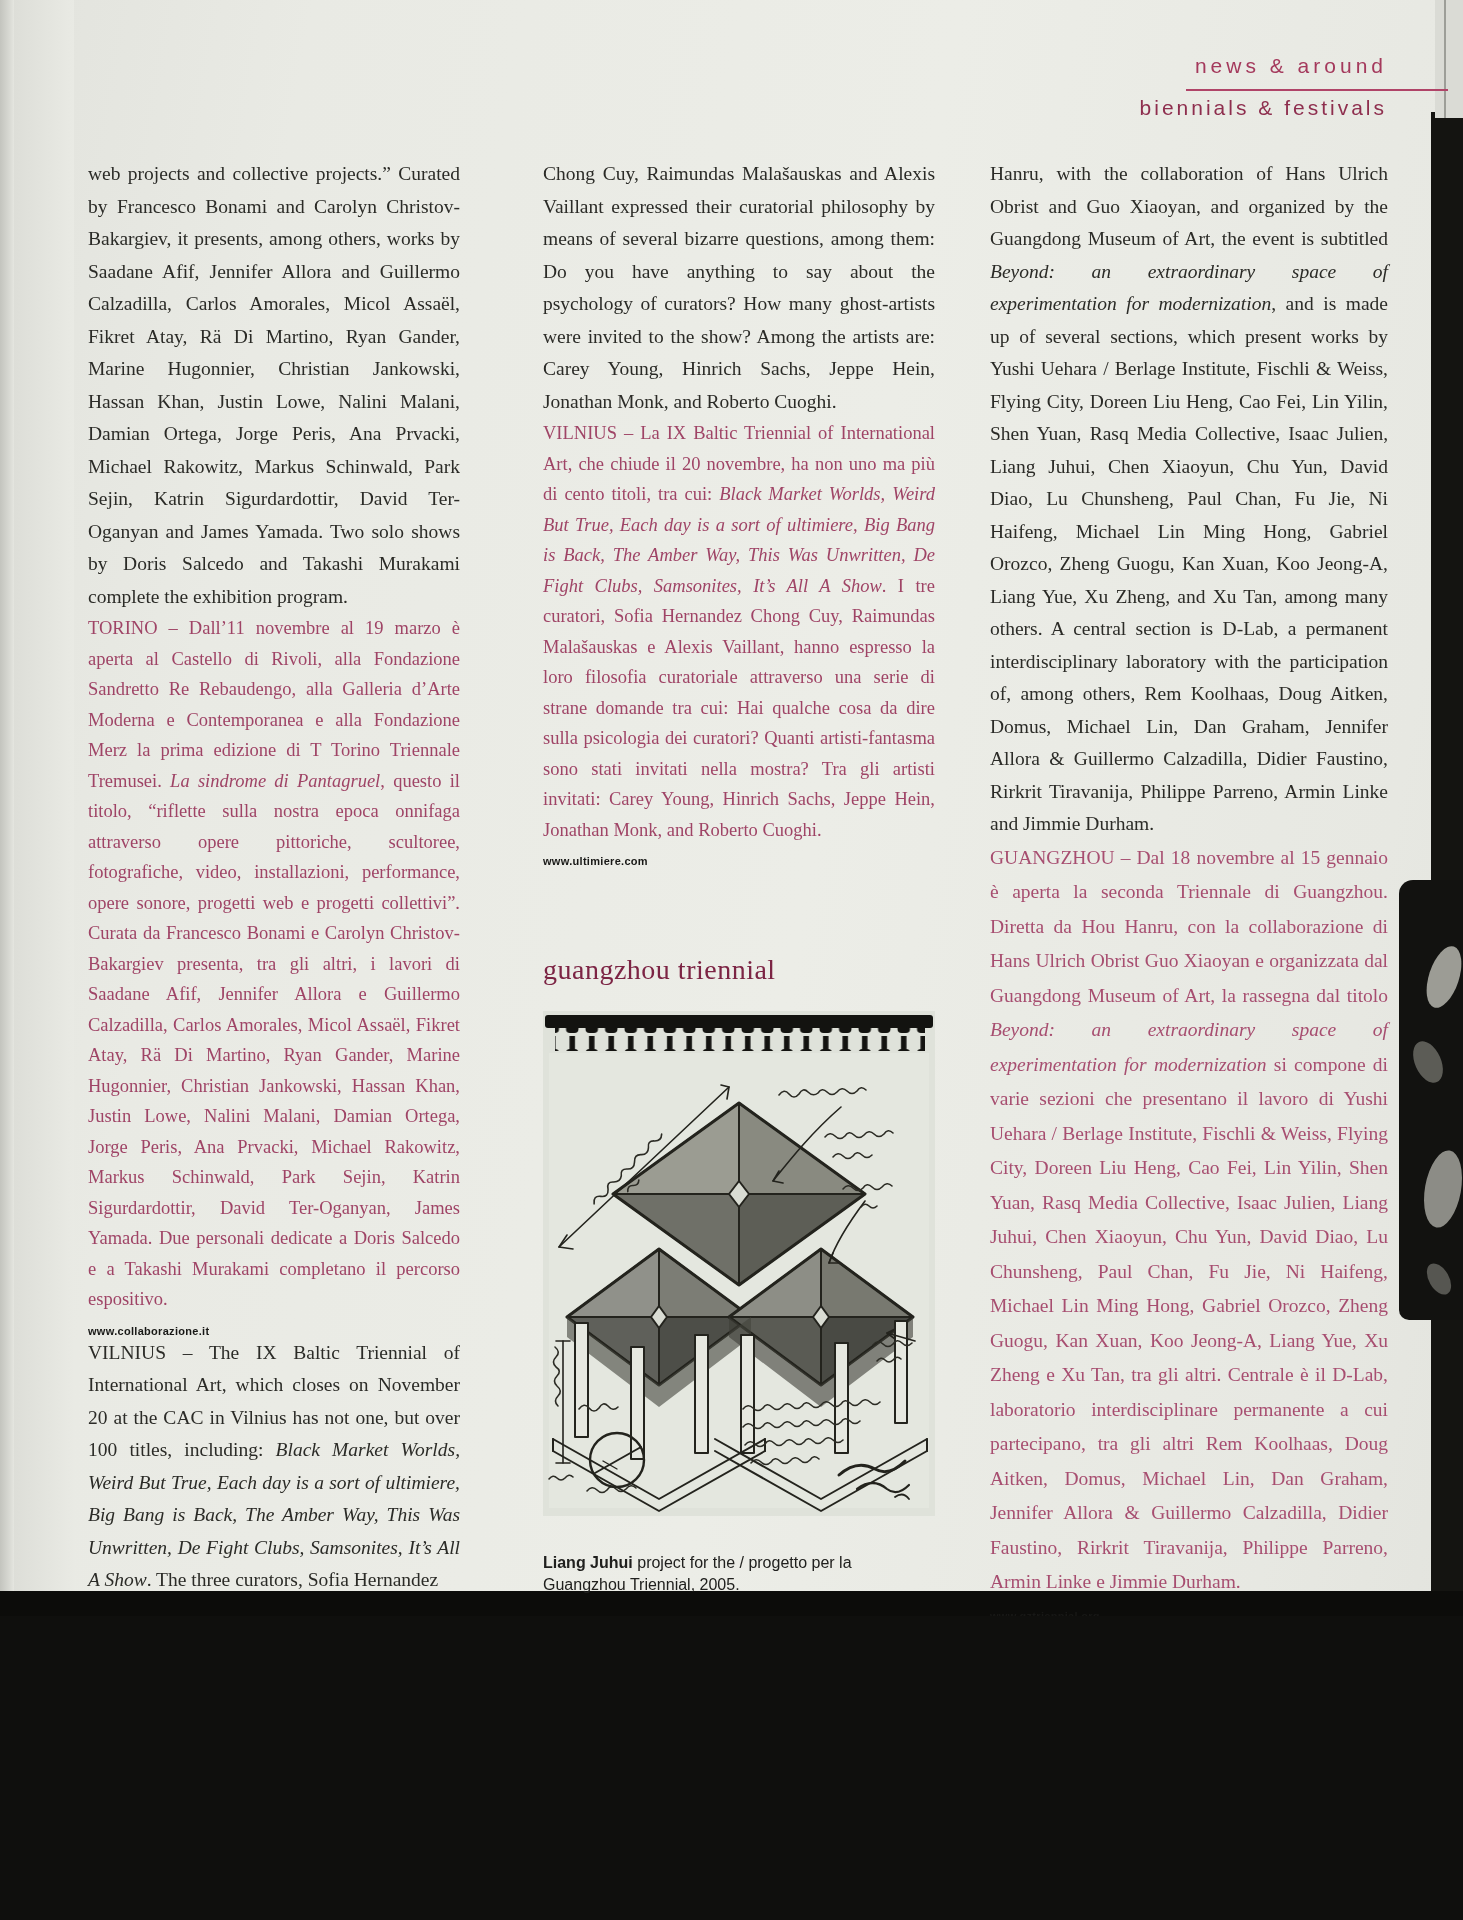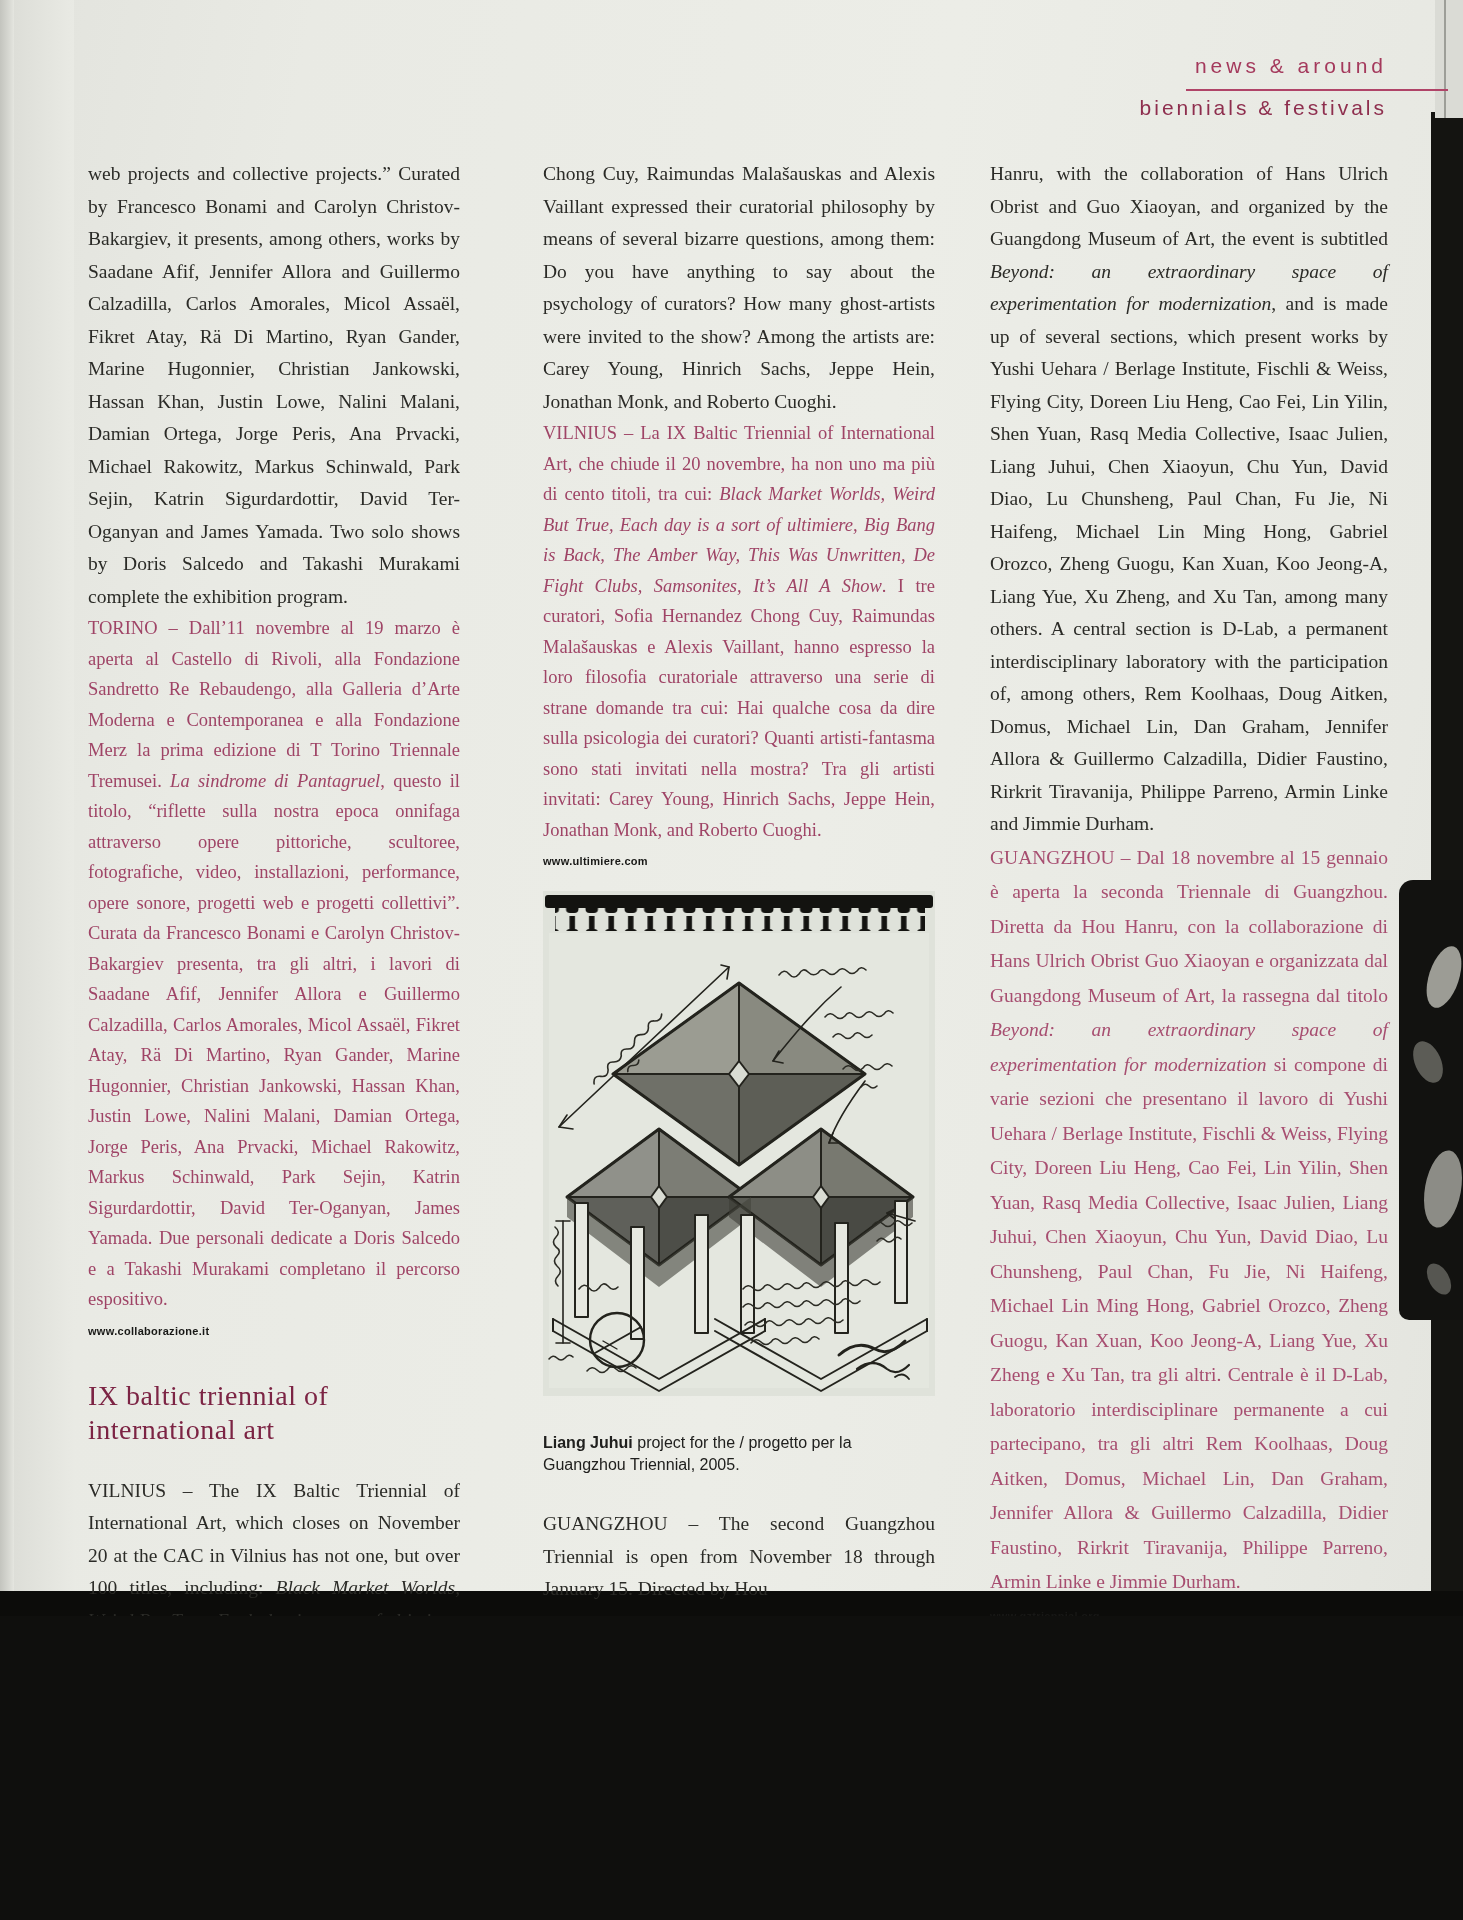--- a/index.html
+++ b/index.html
@@ -78,28 +78,28 @@
   <div class="hdr">
     <div class="l1">news &amp; around</div>
     <div class="l2">biennials &amp; festivals</div>
   </div>
   <div class="hrule"></div>
 
   <div class="col c1">
     <p class="body"><span>web projects and collective projects.” Curated by Francesco Bonami and Carolyn Christov-Bakargiev, it presents, among others, works by Saadane Afif, Jennifer Allora and Guillermo Calzadilla, Carlos Amorales, Micol Assaël, Fikret Atay, Rä Di Martino, Ryan Gander, Marine Hugonnier, Christian Jankowski, Hassan Khan, Justin Lowe, Nalini Malani, Damian Ortega, Jorge Peris, Ana Prvacki, Michael Rakowitz, Markus Schinwald, Park Sejin, Katrin Sigurdardottir, David Ter-Oganyan and James Yamada. Two solo shows by Doris Salcedo and Takashi Murakami complete the exhibition program.</span></p>
     <p class="body magenta"><span>TORINO – Dall’11 novembre al 19 marzo è aperta al Castello di Rivoli, alla Fondazione Sandretto Re Rebaudengo, alla Galleria d’Arte Moderna e Contemporanea e alla Fondazione Merz la prima edizione di T Torino Triennale Tremusei. </span><span class="it">La sindrome di Pantagruel</span><span>, questo il titolo, “riflette sulla nostra epoca onnifaga attraverso opere pittoriche, scultoree, fotografiche, video, installazioni, performance, opere sonore, progetti web e progetti collettivi”. Curata da Francesco Bonami e Carolyn Christov-Bakargiev presenta, tra gli altri, i lavori di Saadane Afif, Jennifer Allora e Guillermo Calzadilla, Carlos Amorales, Micol Assaël, Fikret Atay, Rä Di Martino, Ryan Gander, Marine Hugonnier, Christian Jankowski, Hassan Khan, Justin Lowe, Nalini Malani, Damian Ortega, Jorge Peris, Ana Prvacki, Michael Rakowitz, Markus Schinwald, Park Sejin, Katrin Sigurdardottir, David Ter-Oganyan, James Yamada. Due personali dedicate a Doris Salcedo e a Takashi Murakami completano il percorso espositivo.</span></p>
     <div class="url">www.collaborazione.it</div>
-    <h2 class="sect"><span>IX baltic triennial of</span><br><span>international art</span></h2>
     <p class="body"><span>VILNIUS – The IX Baltic Triennial of International Art, which closes on November 20 at the CAC in Vilnius has not one, but over 100 titles, including: </span><span class="it">Black Market Worlds, Weird But True, Each day is a sort of ultimiere, Big Bang is Back, The Amber Way, This Was Unwritten, De Fight Clubs, Samsonites, It’s All A Show</span><span>. The three curators, Sofia Hernandez</span></p>
   </div>
 
   <div class="col c2">
     <p class="body"><span>Chong Cuy, Raimundas Malašauskas and Alexis Vaillant expressed their curatorial philosophy by means of several bizarre questions, among them: Do you have anything to say about the psychology of curators? How many ghost-artists were invited to the show? Among the artists are: Carey Young, Hinrich Sachs, Jeppe Hein, Jonathan Monk, and Roberto Cuoghi.</span></p>
     <p class="body magenta"><span>VILNIUS – La IX Baltic Triennial of International Art, che chiude il 20 novembre, ha non uno ma più di cento titoli, tra cui: </span><span class="it">Black Market Worlds, Weird But True, Each day is a sort of ultimiere, Big Bang is Back, The Amber Way, This Was Unwritten, De Fight Clubs, Samsonites, It’s All A Show</span><span>. I tre curatori, Sofia Hernandez Chong Cuy, Raimundas Malašauskas e Alexis Vaillant, hanno espresso la loro filosofia curatoriale attraverso una serie di strane domande tra cui: Hai qualche cosa da dire sulla psicologia dei curatori? Quanti artisti-fantasma sono stati invitati nella mostra? Tra gli artisti invitati: Carey Young, Hinrich Sachs, Jeppe Hein, Jonathan Monk, and Roberto Cuoghi.</span></p>
     <div class="url">www.ultimiere.com</div>
+    <h2 class="sect">guangzhou triennial</h2>
 
     <div class="sketch-wrap">
       <svg width="392" height="505" viewBox="0 0 392 505">
         <defs>
           <pattern id="teeth" width="19.5" height="25" patternUnits="userSpaceOnUse">
             <rect x="7" y="0" width="5.5" height="17" fill="#131310"></rect>
             <rect x="3.5" y="13" width="12.5" height="9" rx="4" fill="#131310"></rect>
           </pattern>
         </defs>
         <rect x="0" y="0" width="392" height="505" fill="#dfe2da"></rect>

